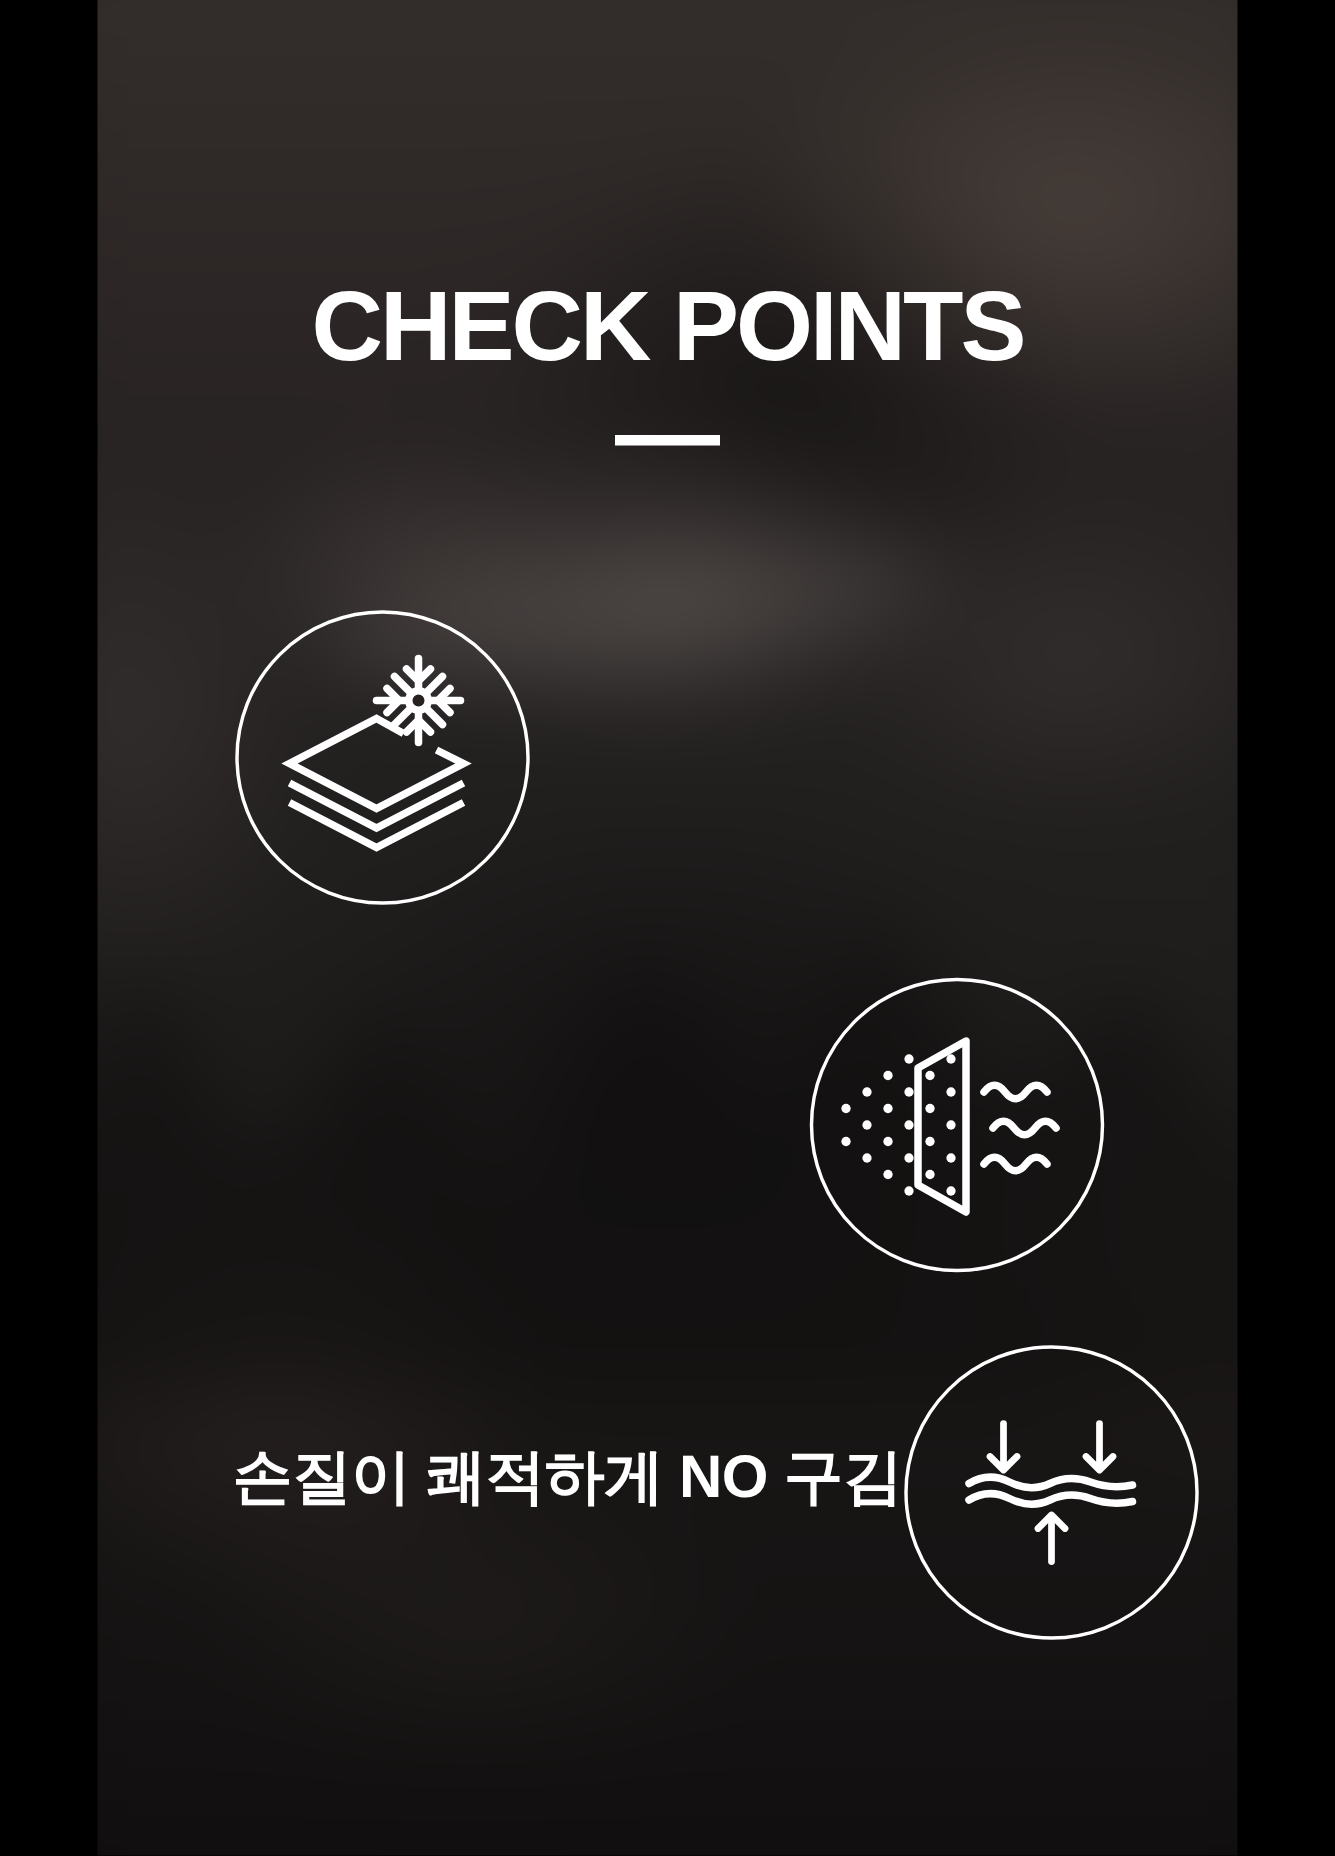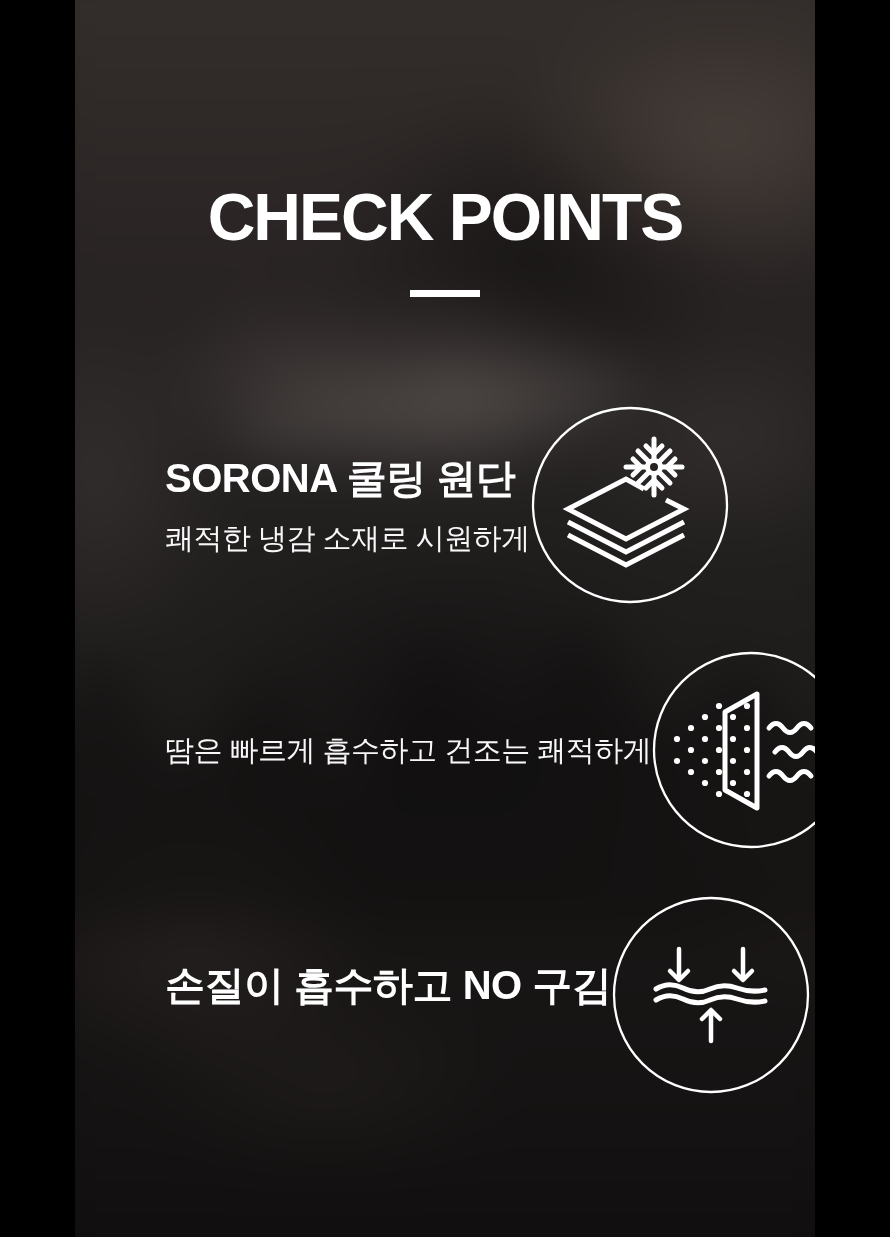--- a/index.html
+++ b/index.html
@@ -3,20 +3,21 @@
 <meta charset="utf-8">
 <style>
   html,body{margin:0;padding:0;background:#000;}
   .canvas{
     position:relative;
     width:740px;height:1237px;
     margin:0 auto;
     overflow:hidden;
     font-family:"Liberation Sans","DejaVu Sans",sans-serif;
     color:#ffffff;
+    padding-left:20px;
     -webkit-font-smoothing:antialiased;
   }
   
   .bg{
     position:absolute; inset:-50px;
     filter:blur(26px);
     background:
       radial-gradient(ellipse 320px 200px at 700px 190px, rgba(112,96,86,0.38), rgba(112,96,86,0) 70%),
       radial-gradient(ellipse 260px 150px at 430px 440px, rgba(140,130,124,0.30), rgba(140,130,124,0) 70%),
       radial-gradient(ellipse 180px 120px at 255px 430px, rgba(128,118,112,0.26), rgba(128,118,112,0) 70%),
@@ -78,24 +79,20 @@
 
   <div class="content">
     <div class="header">
       <h1 class="page-title">CHECK POINTS</h1>
       <div class="title-underline"></div>
     </div>
 
     <div class="features">
 
       <div class="feature">
-        <div class="feature-text">
-          <h2 class="feature-title">SORONA 쿨링 원단</h2>
-          <p class="feature-subtitle">쾌적한 냉감 소재로 시원하게</p>
-        </div>
         <div class="icon-circle">
           <svg viewBox="0 0 200 200" fill="none" stroke="#ffffff">
             <circle cx="100" cy="100" r="97" stroke-width="2.3"></circle>
             <g stroke-width="5" stroke-linejoin="miter">
               <path d="M 114,84 96,74 38,104 96,134 154,104 136,95"></path>
               <path d="M 38,117 96,147 154,117"></path>
               <path d="M 38,130 96,160 154,130"></path>
             </g>
             <g transform="translate(124,62)" stroke-width="5" stroke-linecap="round">
               <line x1="0" y1="-28" x2="0" y2="28"></line>
@@ -107,21 +104,20 @@
               <path d="M -21,-8 -13,0 -21,8"></path>
               <path d="M 21,-8 13,0 21,8"></path>
               <circle r="6.5" fill="#272120" stroke-width="5"></circle>
             </g>
           </svg>
         </div>
       </div>
 
       <div class="feature">
         <div class="feature-text">
-          <p class="feature-subtitle">땀은 빠르게 흡수하고 건조는 쾌적하게</p>
         </div>
         <div class="icon-circle">
           <svg viewBox="0 0 200 200" fill="none" stroke="#ffffff">
             <circle cx="100" cy="100" r="97" stroke-width="2.3"></circle>
             <g fill="#ffffff" stroke="none">
               <circle cx="26" cy="89" r="3.1"></circle>
                 <circle cx="26" cy="111" r="3.1"></circle>
               <circle cx="40" cy="78" r="3.1"></circle>
                 <circle cx="40" cy="100" r="3.1"></circle>
                 <circle cx="40" cy="122" r="3.1"></circle>
@@ -149,21 +145,21 @@
               <path d="M 118,78 q 7,-9 14,0 t 14,0 t 14,0"></path>
               <path d="M 124,102 q 7,-9 14,0 t 14,0 t 14,0"></path>
               <path d="M 118,126 q 7,-9 14,0 t 14,0 t 14,0"></path>
             </g>
           </svg>
         </div>
       </div>
 
       <div class="feature">
         <div class="feature-text">
-          <h2 class="feature-title">손질이 흡수하고 NO 구김</h2>
+          <h2 class="feature-title">손질이 쾌적하게 NO 구김</h2>
         </div>
         <div class="icon-circle">
           <svg viewBox="0 0 200 200" fill="none" stroke="#ffffff">
             <circle cx="100" cy="100" r="97" stroke-width="2.3"></circle>
             <g stroke-width="5" stroke-linecap="round">
               <path d="M 45,94 q 13,-8 27,-1 t 27,1 t 27,-1 t 28,2"></path>
               <path d="M 45,105 q 13,-8 27,-1 t 27,1 t 27,-1 t 28,2"></path>
             </g>
             <g stroke-width="4.5" stroke-linecap="round" stroke-linejoin="round">
               <line x1="68" y1="54" x2="68" y2="84"></line>

